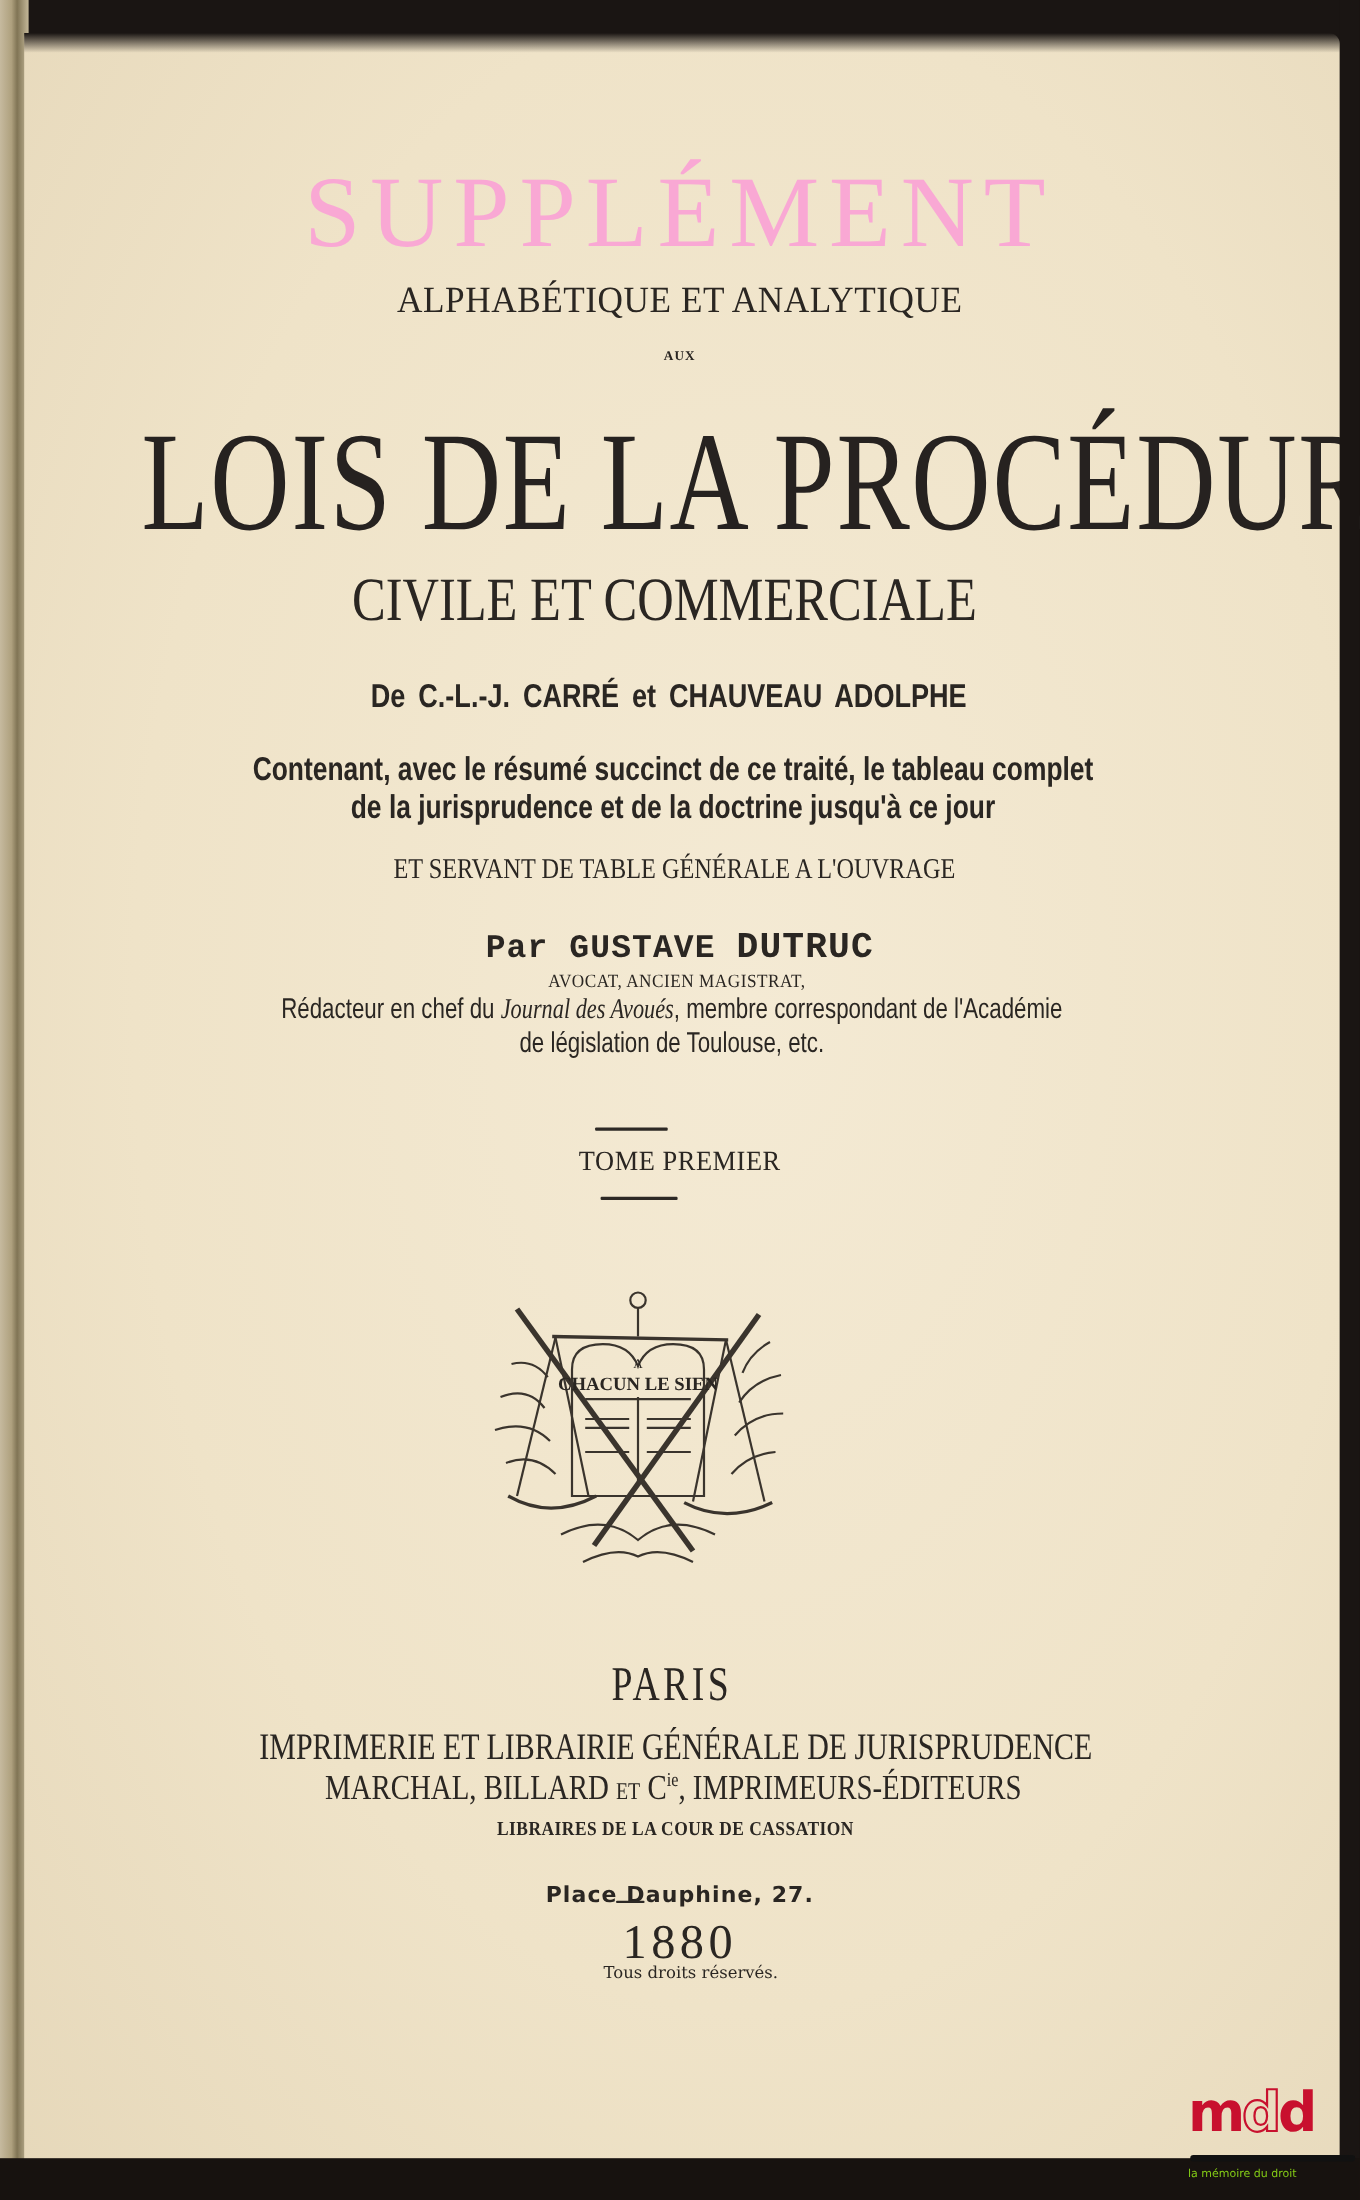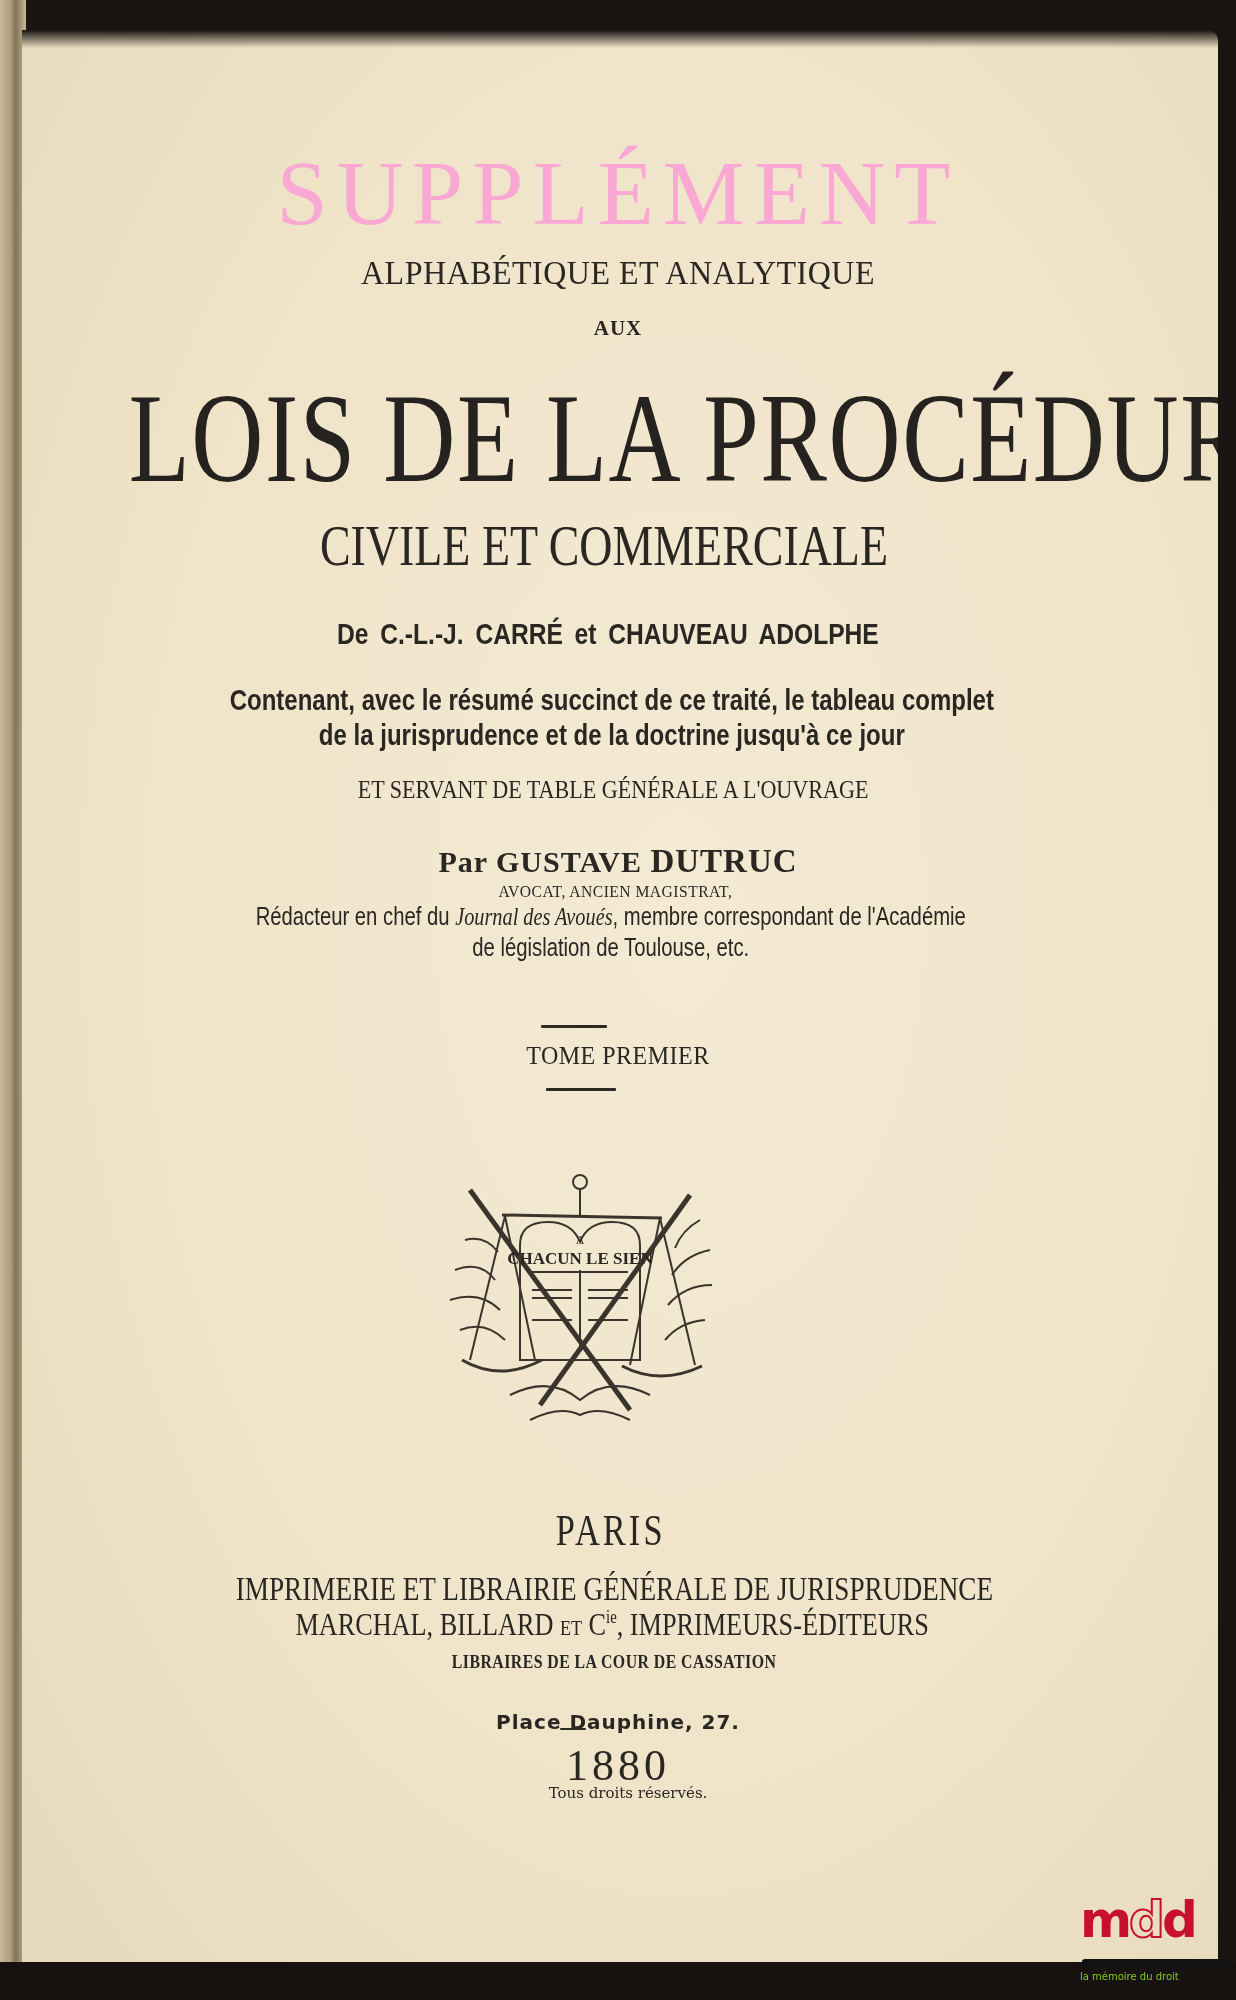--- a/index.html
+++ b/index.html
@@ -20,28 +20,28 @@
   }
   .binding {
     position: absolute; left: 0; top: 0; width: 26px; height: 2000px;
     background: linear-gradient(90deg, #d9ccae 0%, #bfb08a 40%, #8c7f5c 60%, #d7caa8 100%);
     opacity: 0.9;
   }
   .line { position: absolute; left: 0; width: 1236px; text-align: center; white-space: nowrap; }
 
   .t-supp { top: 140px; font-family: "Liberation Serif", serif; font-size: 92px; letter-spacing: 9px; color: #f9a8d4; }
   .t-alpha { top: 254px; font-family: "Liberation Serif", serif; font-size: 32px; transform: scaleY(1.05); letter-spacing: 0.5px; }
-  .t-aux { top: 316px; font-family: "Liberation Serif", serif; font-size: 21px; font-weight: bold; letter-spacing: 1px; }
+  .t-aux { top: 316px; font-family: "Liberation Serif", serif; font-size: 12px; font-weight: bold; letter-spacing: 1px; }
   .t-lois { top: 365px; font-family: "Liberation Serif", serif; font-size: 128px; transform: scaleX(0.78); transform-origin: 585px 0; letter-spacing: 2px; color: #262220; }
   .t-civile { top: 514px; font-family: "Liberation Serif", serif; font-size: 56px; transform: scaleX(0.82); transform-origin: 540px 0; }
   .t-de { top: 617px; font-family: "Liberation Sans", sans-serif; font-weight: bold; font-size: 30px; transform: scaleX(0.82); transform-origin: 562px 0; word-spacing: 6px; }
   .t-cont1 { top: 683px; font-family: "Liberation Sans", sans-serif; font-weight: bold; font-size: 30px; transform: scaleX(0.80); transform-origin: 587px 0; }
   .t-cont2 { top: 718px; font-family: "Liberation Sans", sans-serif; font-weight: bold; font-size: 30px; transform: scaleX(0.80); transform-origin: 587px 0; }
   .t-servant { top: 775px; font-family: "Liberation Serif", serif; font-size: 26px; transform: scaleX(0.85); transform-origin: 585px 0; }
-  .t-par { top: 843px; font-family: Liberation Serif, serif; font-weight: bold; font-size: 30px; letter-spacing: 1px; }
+  .t-par { top: 843px; font-family: Liberation Mono, monospace; font-weight: bold; font-size: 30px; letter-spacing: 1px; }
   .t-par .big { font-size: 33px; }
   .t-avocat { top: 882px; font-family: "Liberation Serif", serif; font-size: 17px; transform: scaleX(0.92); transform-origin: 585px 0; letter-spacing: 0.5px; }
   .t-redac { top: 901px; font-family: "Liberation Sans", sans-serif; font-size: 26px; transform: scaleX(0.78); transform-origin: 585px 0; }
   .t-redac i { font-family: "Liberation Serif", serif; }
   .t-legis { top: 932px; font-family: "Liberation Sans", sans-serif; font-size: 26px; transform: scaleX(0.78); transform-origin: 585px 0; }
 
   .rule { position: absolute; height: 3px; background: #2d2925; border-radius: 1px; }
   .rule-1 { left: 541px; top: 1025px; width: 66px; }
   .rule-2 { left: 546px; top: 1088px; width: 70px; }
   .t-tome { top: 1043px; font-family: "Liberation Serif", serif; font-size: 24px; transform: scaleY(1.05); letter-spacing: 0.5px; }

